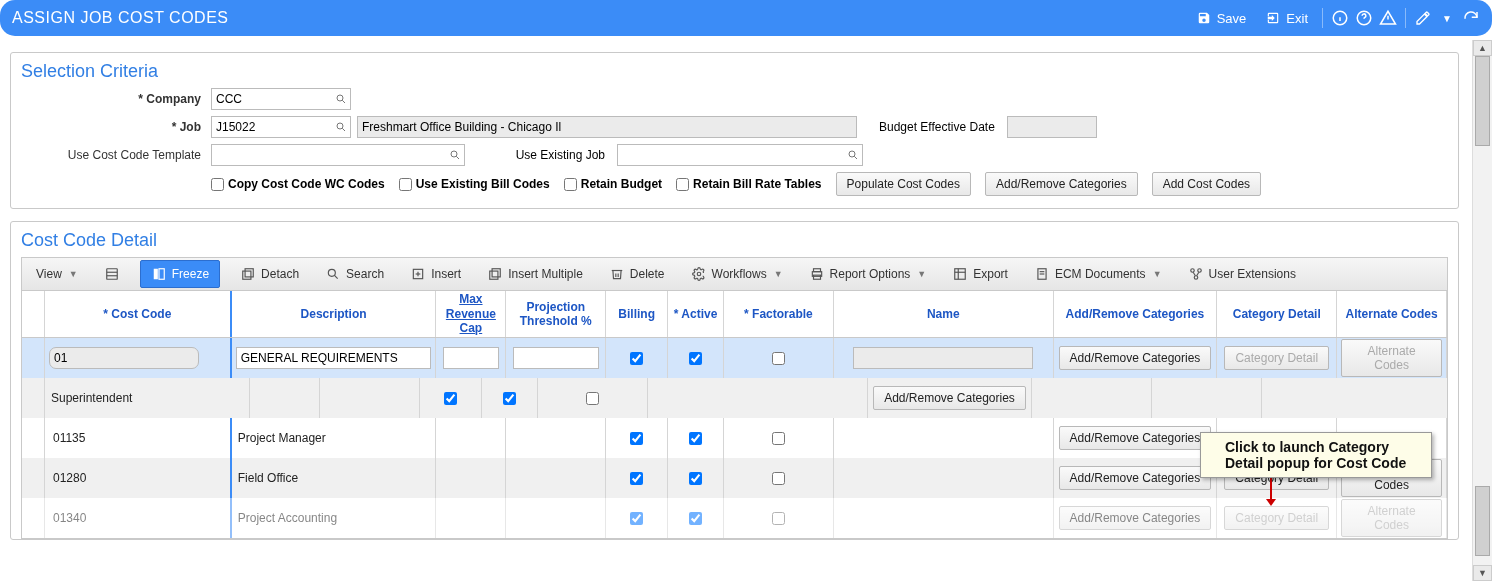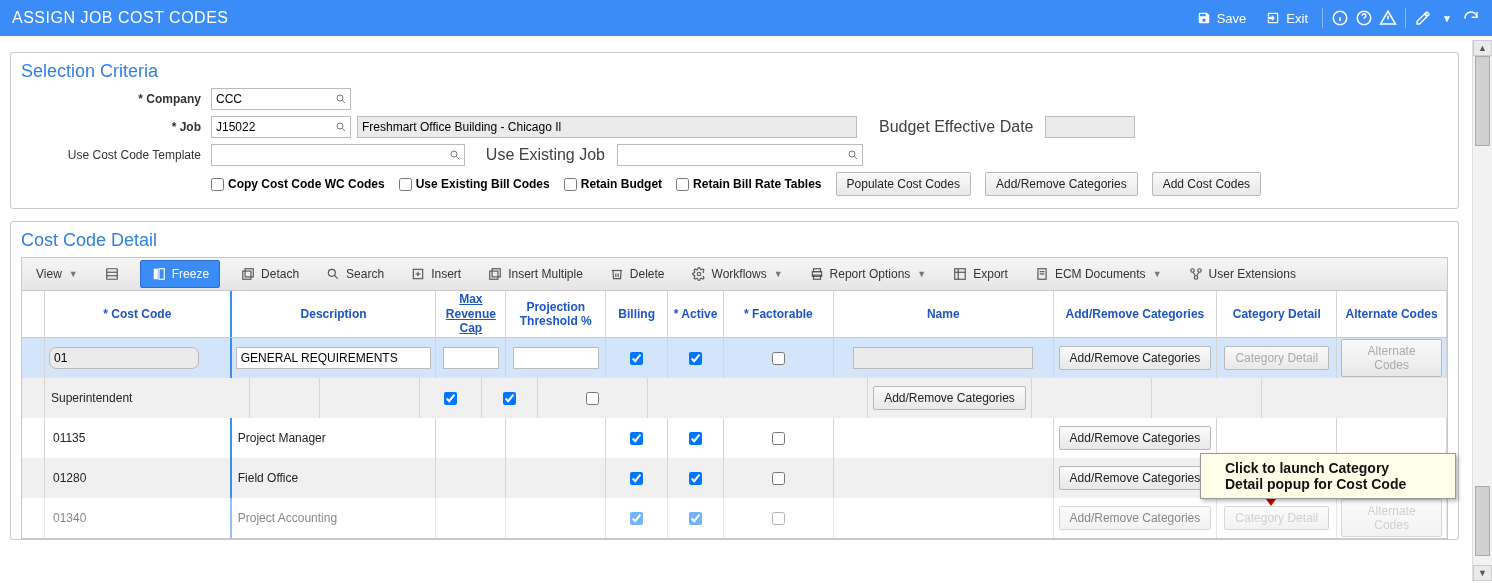--- a/index.html
+++ b/index.html
@@ -13,20 +13,21 @@
     position: relative;
   }
   .top-bar {
     background: #3b8cf7;
     color: #fff;
     height: 36px;
     display: flex;
     align-items: center;
     padding: 0 12px;
     justify-content: space-between;
+    border-radius: 15px;
   }
   .top-bar .title { font-size: 16px; font-weight: 400; letter-spacing: 0.5px; }
   .top-actions { display: flex; align-items: center; gap: 6px; justify-content: flex-end; }
   .top-btn {
     display: flex; align-items: center; gap: 4px;
     color: #fff; font-size: 13px; padding: 3px 6px;
     cursor: pointer; background: transparent; border: none;
   }
   .top-sep { width: 1px; height: 20px; background: rgba(255,255,255,0.4); margin: 0 2px; }
   .top-icon { width: 18px; height: 18px; display: inline-flex; align-items: center; justify-content: center; }
@@ -64,21 +65,21 @@
   .fld {
     height: 22px; border: 1px solid #bbb; background: #fff;
     display: flex; align-items: center; position: relative;
   }
   .fld input { border: none; outline: none; width: 100%; padding: 0 4px; font-size: 12px; background: transparent; }
   .fld .mag {
     width: 20px; display: flex; align-items: center; justify-content: center;
     color: #777; cursor: pointer;
   }
   .fld.ro { background: #ebebeb; }
-  .inline-lbl { font-size: 16px; color: #404040; font-weight: bold; padding: 0 6px; }
+  .inline-lbl { font-size: 12px; color: #000000; font-weight: bold; padding: 0 6px; }
   .inline-lbl.normal { font-weight: normal; }
   .cbwrap { display: flex; align-items: center; gap: 4px; }
   .cbwrap input[type=checkbox] { width: 13px; height: 13px; }
   .btn {
     border: 1px solid #b8b8b8; background: linear-gradient(#fafafa,#e8e8e8);
     padding: 4px 10px; font-size: 12px; cursor: pointer; border-radius: 2px;
     color: #222;
   }
   .btn.disabled { color: #aaa; }
   .toolbar {
@@ -568,21 +569,21 @@
               <button class="btn disabled">Category Detail</button>
             </div>
             <div class="cell c-alt">
               <button class="btn disabled">Alternate Codes</button>
             </div>
           </div>
         </div>
     </div>
   </div>
 
-  <div class="tooltip" style="left:1198px; top:413px; width:256px;padding-left:24px;">
+  <div class="tooltip" style="left:1198px; top:392px; width:232px;padding-left:24px;">
     <div>Click to launch Category</div>
     <div>Detail popup for Cost Code</div>
   </div>
   <div class="arrowdn" style="left:1268px; top:438px; height:22px;"></div>
 
 </div>
 
 <div class="vscroll">
   <div class="arrow">▲</div>
   <div class="track">

